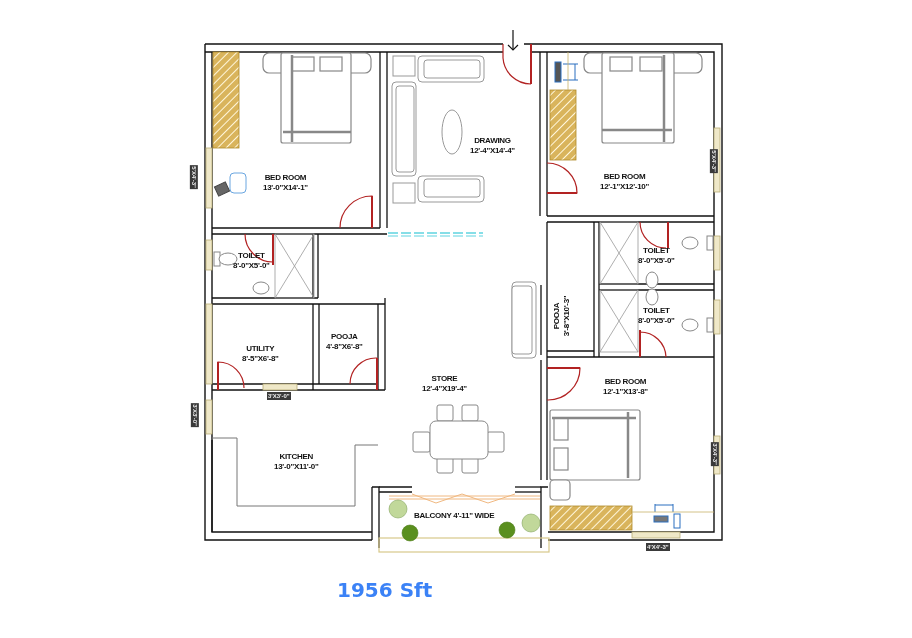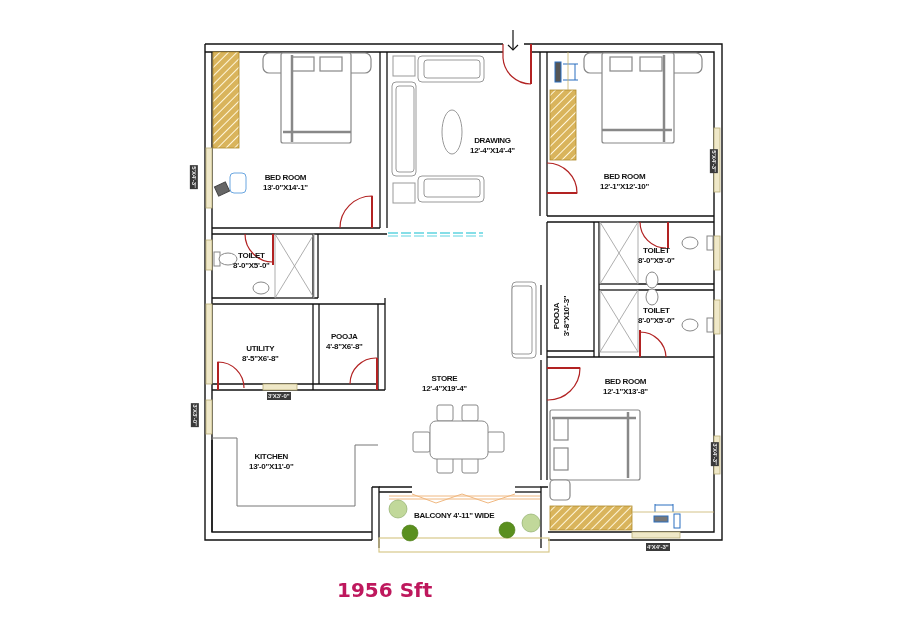--- a/index.html
+++ b/index.html
@@ -3,21 +3,21 @@
 <meta charset="utf-8">
 <style>
   html, body { margin:0; padding:0; background:#ffffff; }
   body { width:912px; height:638px; position:relative; overflow:hidden; font-family:"Liberation Sans", sans-serif; }
   #plan { position:absolute; left:0; top:0; }
   .room-label { position:absolute; font-family:"Liberation Sans", sans-serif; font-size:8px; font-weight:bold; color:#111; text-align:center; line-height:10px; white-space:nowrap; letter-spacing:-0.3px; }
   .room-label .dim { display:block; font-size:8px; }
   .vert { transform:rotate(-90deg); transform-origin:center center; }
   .tag { position:absolute; background:#3a3a3a; color:#eee; font-size:6px; font-weight:bold; padding:0 1px; line-height:8px; white-space:nowrap; font-family:"Liberation Sans", sans-serif; }
   .tag.v { transform:rotate(90deg); transform-origin:center center; }
-  .area { position:absolute; left:337px; top:578px; font-family:"DejaVu Sans", sans-serif; font-weight:bold; font-size:20px; color:#be185d; }
+  .area { position:absolute; left:337px; top:578px; font-family:"DejaVu Sans", sans-serif; font-weight:bold; font-size:20px; color:#3b82f6; }
 </style>
 </head>
 <body>
 
 <svg id="plan" width="912" height="638" viewBox="0 0 912 638" xmlns="http://www.w3.org/2000/svg">
   <defs>
     <pattern id="hatch" width="6" height="6" patternUnits="userSpaceOnUse" patternTransform="rotate(45)">
       <rect width="6" height="6" fill="#d9b45c"></rect>
       <line x1="0" y1="0" x2="0" y2="6" stroke="#fff7dc" stroke-width="2"></line>
     </pattern>
@@ -277,21 +277,21 @@
   <span class="dim">4'-8"X6'-8"</span>
 </div>
 <div class="room-label" style="left:422px;top:374px;">
   <span>STORE</span>
   <span class="dim">12'-4"X19'-4"</span>
 </div>
 <div class="room-label" style="left:603px;top:377px;">
   <span>BED ROOM</span>
   <span class="dim">12'-1"X13'-8"</span>
 </div>
-<div class="room-label" style="left:249px;top:452px;text-align:center;">
+<div class="room-label" style="left:274px;top:452px;text-align:center;">
   <span>KITCHEN</span>
   <span class="dim">13'-0"X11'-0"</span>
 </div>
 <div class="room-label" style="left:414px;top:511px;">
   <span>BALCONY 4'-11" WIDE</span>
 </div>
 
 <div class="tag v" style="left:182px;top:173px;">5'X4'-3"</div>
 <div class="tag v" style="left:702px;top:157px;">5'X4'-3"</div>
 <div class="tag" style="left:267px;top:392px;">3'X3'-0"</div>

